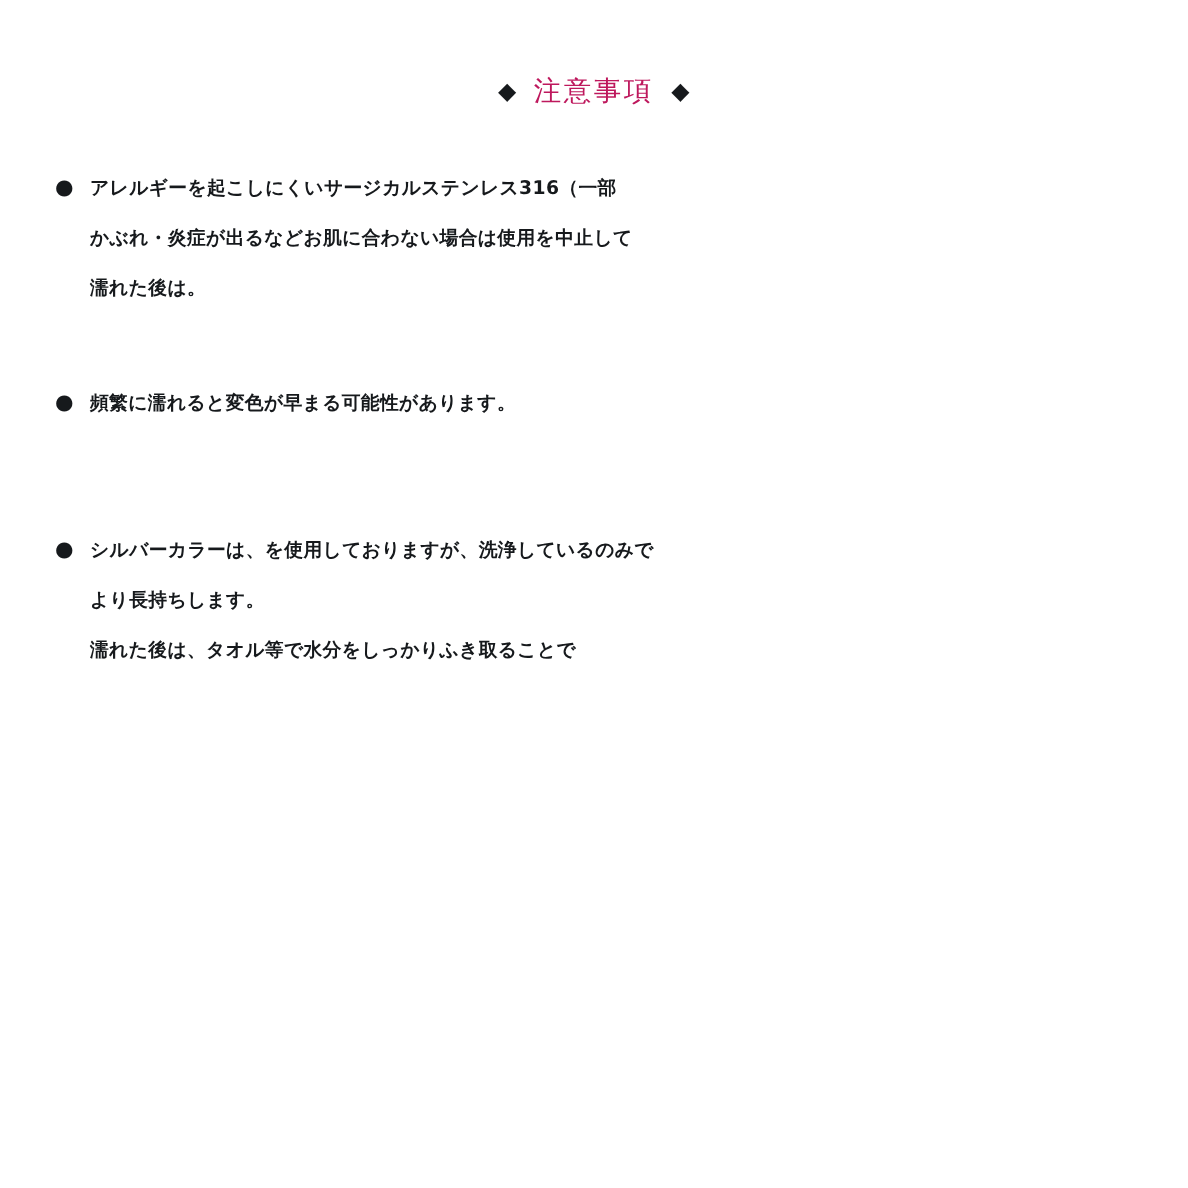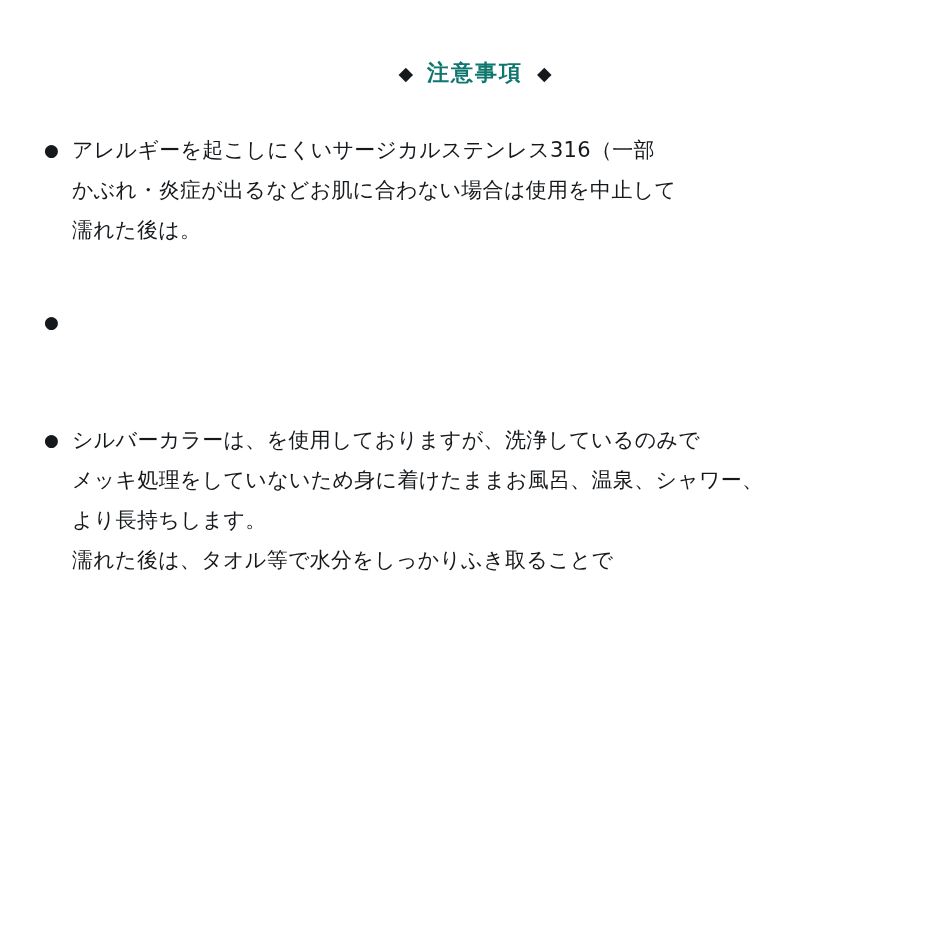--- a/index.html
+++ b/index.html
@@ -27,23 +27,23 @@
     gap: 14px;
     padding-top: 58px;
   }
   .title-diamond {
     font-size: 19px;
     line-height: 1;
     color: #16191c;
   }
   .title-text {
     font-size: 22px;
-    font-weight: bold;
+    font-weight: normal;
     letter-spacing: 2px;
-    color: #0f766e;
+    color: #be185d;
   }
   .notes {
     margin-top: 42px;
     padding-left: 44px;
     padding-right: 36px;
   }
   .note {
     display: flex;
     align-items: flex-start;
   }
@@ -58,22 +58,22 @@
     width: 28px;
     font-size: 17px;
     line-height: 40px;
     color: #16191c;
     text-align: left;
   }
   .note-body {
     flex: 1 1 auto;
   }
   .note-line {
-    font-size: 21px;
-    font-weight: normal;
+    font-size: 15px;
+    font-weight: bold;
     line-height: 40px;
     letter-spacing: 0.3px;
     white-space: pre;
     color: #16191c;
   }
 </style>
 </head>
 <body>
 
 <div class="page">
@@ -91,27 +91,27 @@
       <div class="note-body">
         <div class="note-line">アレルギーを起こしにくいサージカルステンレス316（一部</div>
         <div class="note-line">かぶれ・炎症が出るなどお肌に合わない場合は使用を中止して</div>
         <div class="note-line">濡れた後は。</div>
       </div>
     </div>
 
     <div class="note">
       <span class="bullet">●</span>
       <div class="note-body">
+        <div class="note-line">頻繁に濡れると変色が早まる可能性があります。</div>
       </div>
     </div>
 
     <div class="note gap-large">
       <span class="bullet">●</span>
       <div class="note-body">
         <div class="note-line">シルバーカラーは、を使用しておりますが、洗浄しているのみで</div>
-        <div class="note-line">メッキ処理をしていないため身に着けたままお風呂、温泉、シャワー、</div>
         <div class="note-line">より長持ちします。</div>
         <div class="note-line">濡れた後は、タオル等で水分をしっかりふき取ることで</div>
       </div>
     </div>
 
   </div>
 </div>
 
 </body></html>

